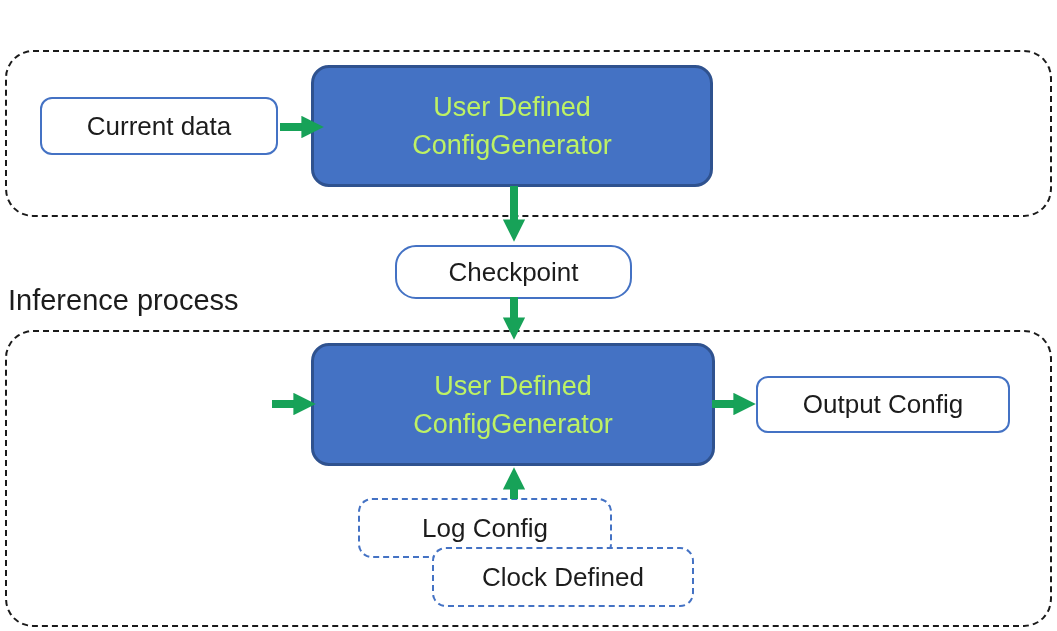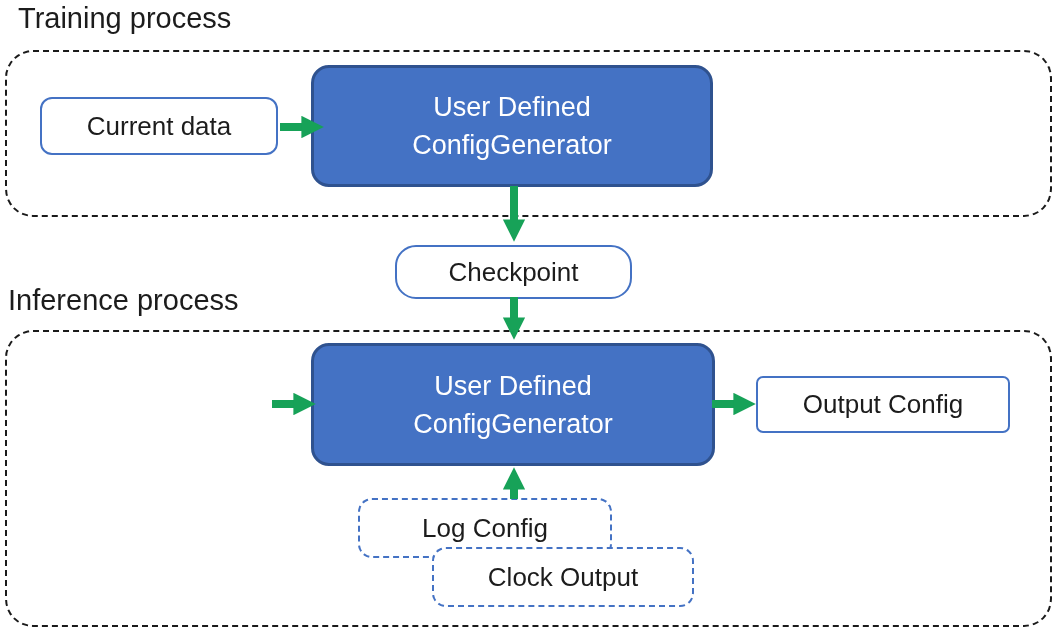--- a/index.html
+++ b/index.html
@@ -24,59 +24,58 @@
     position:absolute;border:2.5px dashed var(--dash-black);border-radius:28px;background:transparent;
   }
   .white-box{
     position:absolute;background:#ffffff;border:2px solid var(--outline-blue);border-radius:12px;
     display:flex;align-items:center;justify-content:center;font-size:26px;color:var(--text-black);
     z-index:2;white-space:nowrap;
   }
   .blue-box{
     position:absolute;background:var(--box-fill-blue);border:3px solid var(--box-border-dark);border-radius:18px;
     display:flex;flex-direction:column;align-items:center;justify-content:center;
-    color:#ffffff;font-size:27px;line-height:38px;z-index:2;text-align:center;
+    color:#bef264;font-size:27px;line-height:38px;z-index:2;text-align:center;
   }
   .trigger-box{
     position:absolute;background:#ffffff;border:2px dashed var(--trigger-dash-blue);border-radius:14px;
     display:flex;align-items:center;justify-content:center;font-size:26px;color:var(--text-black);
     white-space:nowrap;
   }
   .arrow-layer{position:absolute;left:0;top:0;z-index:3;pointer-events:none;}
 </style>
 </head>
 <body>
 
 <div class="canvas">
 
-  <div class="section-label" style="left:18px;top:2px;">Training process</div>
   <div class="section-label" style="left:8px;top:284px;">Inference process</div>
 
   <div class="proc-container" style="left:5px;top:50px;width:1043px;height:163px;"></div>
   <div class="proc-container" style="left:5px;top:330px;width:1043px;height:293px;"></div>
 
   <div class="white-box" style="left:40px;top:97px;width:234px;height:54px;">Current data</div>
 
   <div class="blue-box" style="left:311px;top:65px;width:396px;height:116px;">
     <span>User Defined</span>
     <span>ConfigGenerator</span>
   </div>
 
   <div class="white-box" style="left:395px;top:245px;width:233px;height:50px;border-radius:21px;">Checkpoint</div>
 
 
   <div class="blue-box" style="left:311px;top:343px;width:398px;height:117px;">
     <span>User Defined</span>
     <span>ConfigGenerator</span>
   </div>
 
-  <div class="white-box" style="left:756px;top:376px;width:250px;height:53px;border-radius:7px;">Output Config</div>
+  <div class="white-box" style="left:756px;top:376px;width:250px;height:53px;">Output Config</div>
 
   <div class="trigger-box" style="left:358px;top:498px;width:250px;height:56px;z-index:1;">Log Config</div>
-  <div class="trigger-box" style="left:432px;top:547px;width:258px;height:56px;z-index:2;">Clock Output</div>
+  <div class="trigger-box" style="left:432px;top:547px;width:258px;height:56px;z-index:2;">Clock Defined</div>
 
   <svg class="arrow-layer" width="1057" height="631" viewBox="0 0 1057 631">
     <defs>
       <marker id="ah" markerWidth="2.8" markerHeight="2.8" refX="0.2" refY="1.4" orient="auto" markerUnits="strokeWidth">
         <path d="M0,0 L2.8,1.4 L0,2.8 Z" style="fill:var(--arrow-green)"></path>
       </marker>
     </defs>
     <g style="stroke:var(--arrow-green)" stroke-width="8" fill="none">
       <line x1="280" y1="127" x2="303" y2="127" marker-end="url(#ah)"></line>
       <line x1="514" y1="186" x2="514" y2="221" marker-end="url(#ah)"></line>

